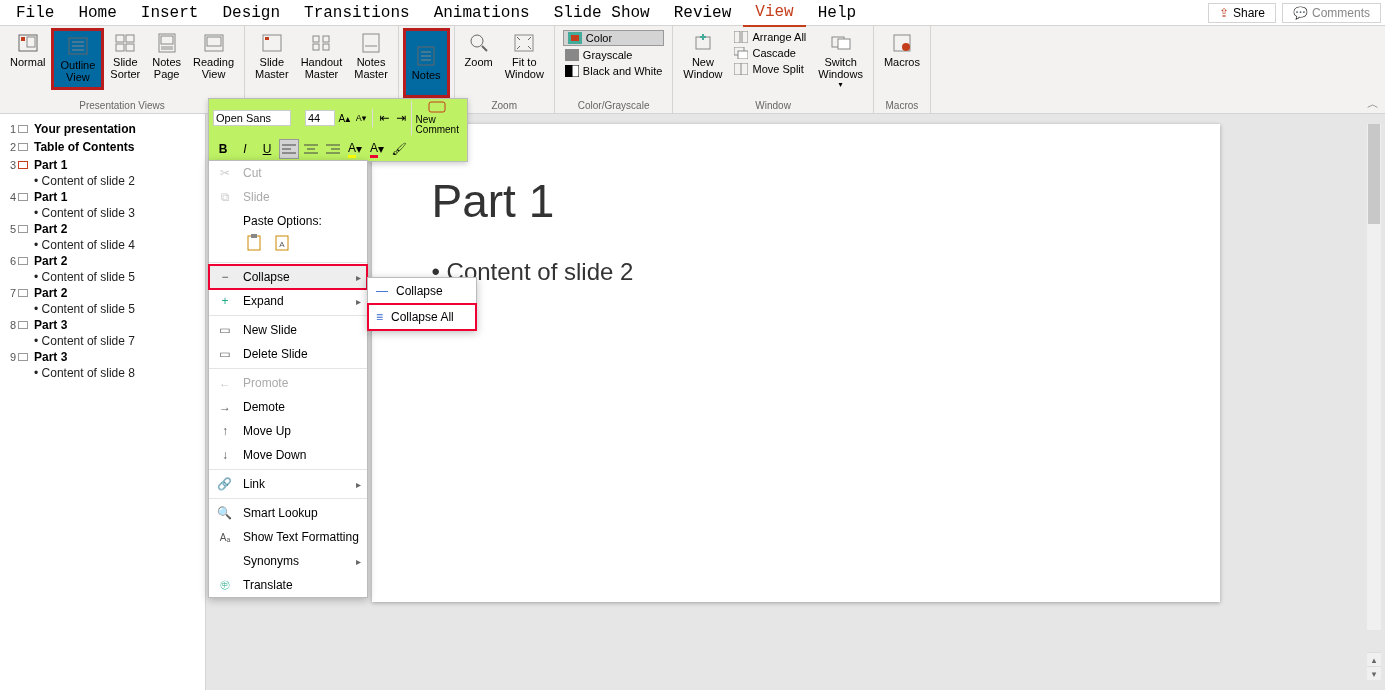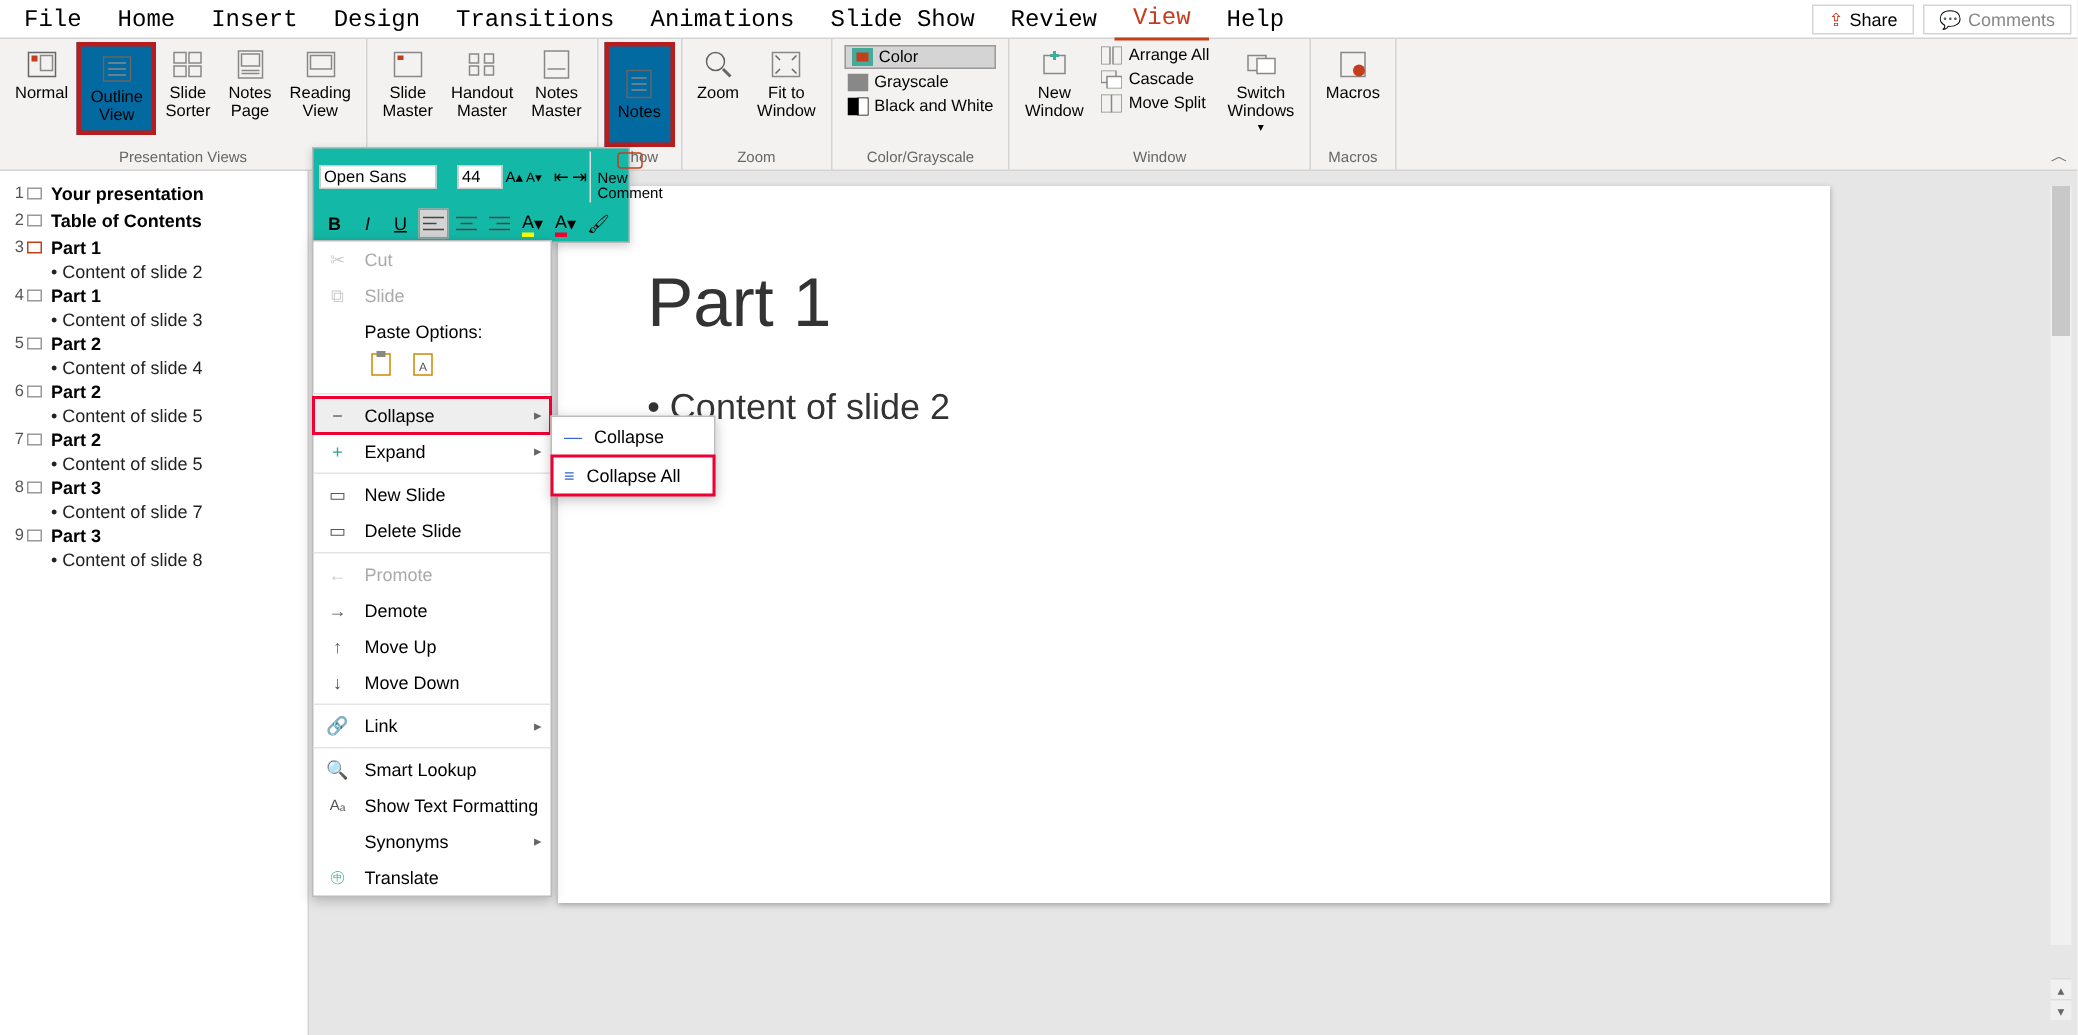--- a/index.html
+++ b/index.html
@@ -32,21 +32,21 @@
 .outline { width: 206px; background: #fff; border-right: 1px solid #d4d4d4; padding: 6px 4px; font-size: 12px; overflow: hidden; }
 .out-item { display: flex; align-items: center; padding: 2px 2px; }
 .out-num { width: 10px; text-align: right; color: #555; font-size: 11px; margin-right: 2px; }
 .out-box { width: 10px; height: 8px; border: 1px solid #999; margin-right: 6px; }
 .out-box.sel { border: 1px solid #c43e1c; background: #fff; position: relative; }
 .out-title { font-weight: 700; }
 .out-sub { padding-left: 30px; font-size: 12px; color: #222; }
 .out-sub::before { content: "• "; }
 
 
-.mini-toolbar { position: absolute; left: 208px; top: 98px; width: 212px; background: #14b8a6; border: 1px solid #bbb; box-shadow: 0 2px 6px rgba(0,0,0,0.2); z-index: 20; }
+.mini-toolbar { position: absolute; left: 208px; top: 98px; width: 260px; background: #bef264; border: 1px solid #bbb; box-shadow: 0 2px 6px rgba(0,0,0,0.2); z-index: 20; }
 .mini-row { display: flex; align-items: center; padding: 2px 4px; gap: 2px; }
 .mini-row input { font-size: 11px; border: 1px solid #ccc; padding: 1px 2px; }
 .mini-btn { width: 20px; height: 20px; display: flex; align-items: center; justify-content: center; font-size: 12px; cursor: pointer; }
 .mini-btn.active { background: #d4d4d4; border: 1px solid #999; }
 .mini-sep { width: 1px; height: 18px; background: #ddd; margin: 0 2px; }
 .mini-last { display: flex; flex-direction: column; align-items: center; font-size: 10px; padding: 0 4px; border-left: 1px solid #ddd; }
 
 
 .ctx { position: absolute; left: 208px; top: 160px; width: 160px; background: #fff; border: 1px solid #bbb; box-shadow: 0 2px 8px rgba(0,0,0,0.25); font-size: 12px; z-index: 30; }
 .ctx-item { display: flex; align-items: center; padding: 5px 8px; gap: 10px; cursor: pointer; position: relative; }

